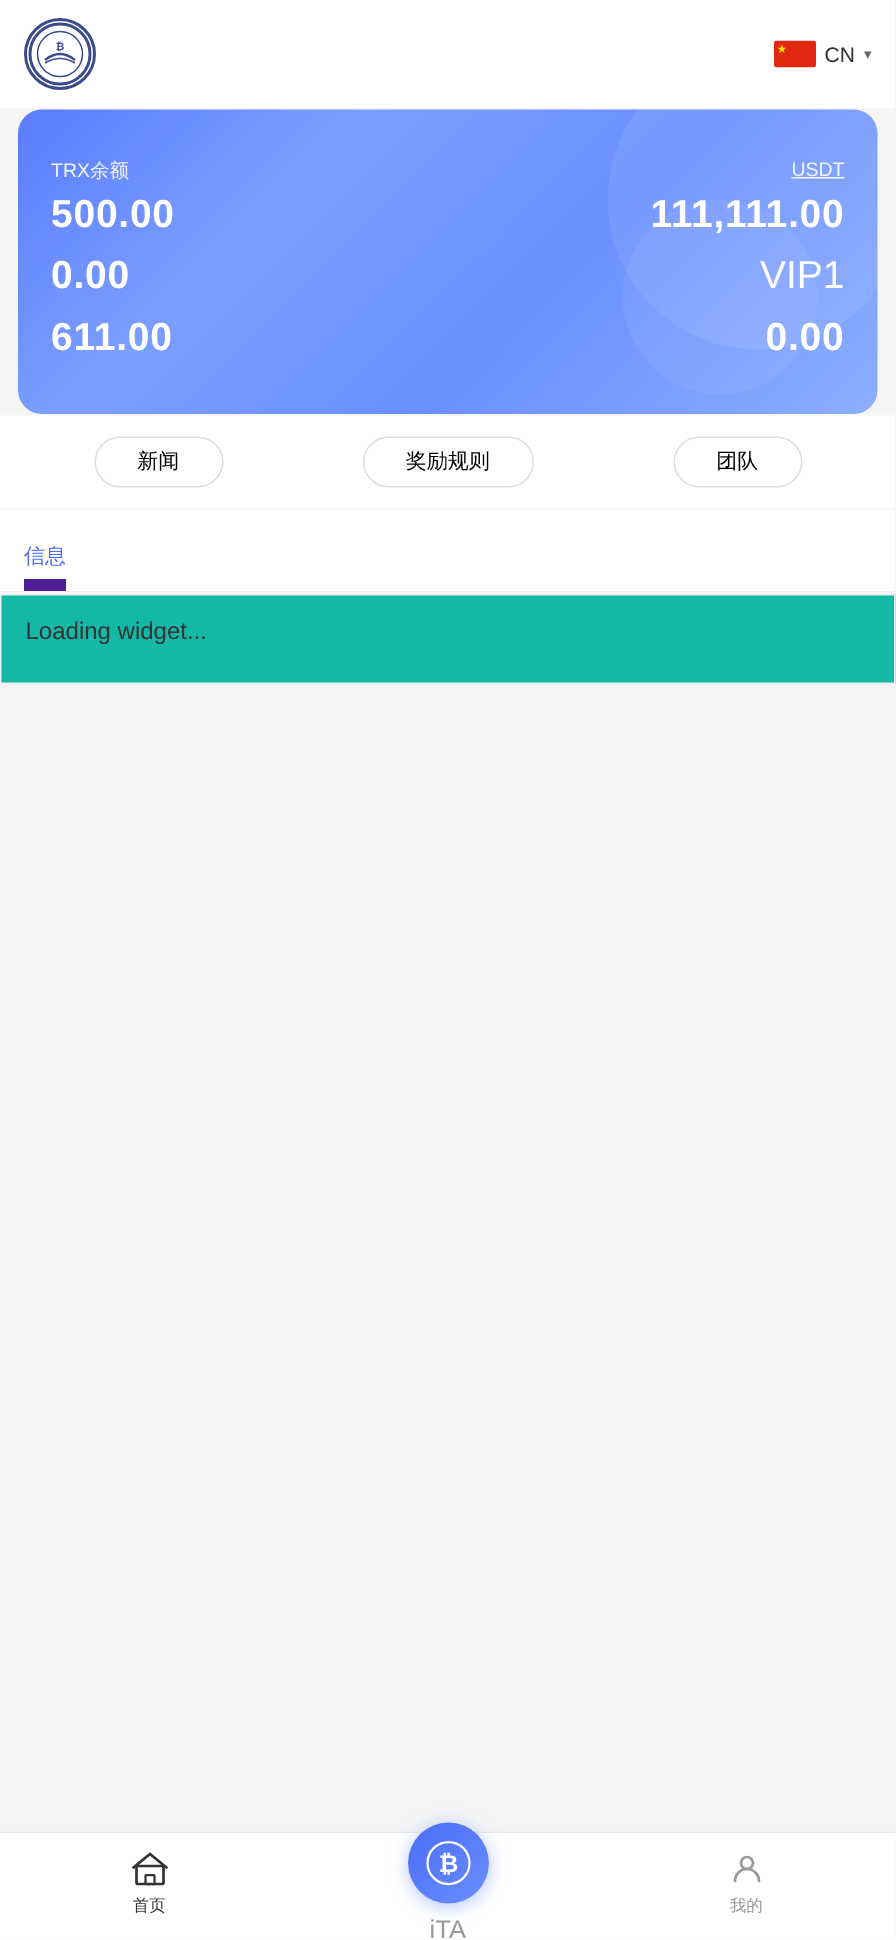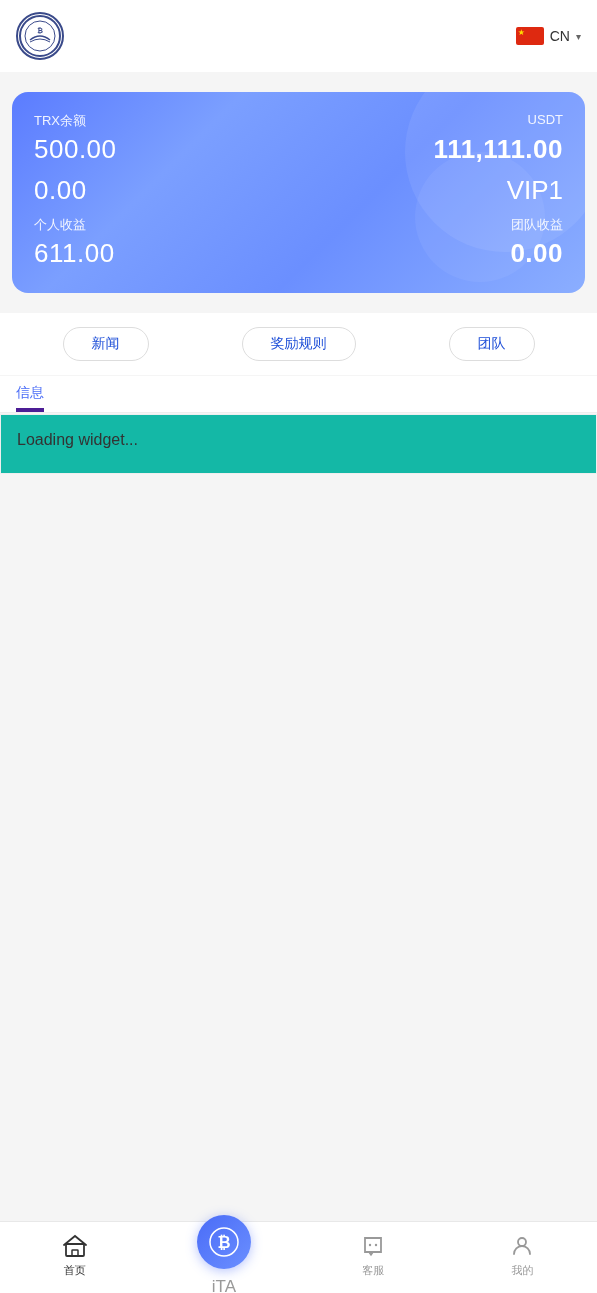--- a/index.html
+++ b/index.html
@@ -74,24 +74,24 @@
       line-height: 1;
     }
 
     .chevron-down {
       font-size: 10px;
       color: #666;
     }
 
     
     .dashboard-card {
-      margin: 20px 12px;
+      margin: 1px 12px;
       border-radius: 16px;
       background: linear-gradient(135deg, #5b7cff 0%, #7b9fff 30%, #6b8fff 60%, #8baeff 100%);
-      padding: 20px 22px;
+      padding: 32px 22px;
       color: #fff;
       position: relative;
       overflow: hidden;
     }
 
     .dashboard-card::before {
       content: '';
       position: absolute;
       top: -40px;
       right: -20px;
@@ -123,25 +123,26 @@
 
     .card-label {
       font-size: 13px;
       opacity: 0.9;
     }
 
     .card-label-right {
       font-size: 13px;
       opacity: 0.9;
       text-align: left;
+      text-decoration: underline;
     }
 
     .card-value {
       font-size: 26px;
-      font-weight: 400;
+      font-weight: 700;
       letter-spacing: 0.5px;
       text-align: right;
     }
 
     .card-value-right {
       font-size: 26px;
       font-weight: 600;
       text-align: right;
       letter-spacing: 0.5px;
     }
@@ -164,21 +165,21 @@
       background: #fff;
       margin: 0;
     }
 
     .quick-btn {
       border: 1.5px solid #ddd;
       border-radius: 20px;
       padding: 7px 28px;
       background: #fff;
       font-size: 14px;
-      color: #1d4ed8;
+      color: #000000;
       cursor: pointer;
     }
 
     
     .info-section {
       background: #fff;
       margin-top: 1px;
       border-bottom: 1px solid #eee;
     }
 
@@ -186,22 +187,23 @@
       display: flex;
       align-items: center;
       padding: 8px 16px 0;
     }
 
     .info-tab-label {
       font-size: 14px;
       color: #4a6cf7;
       font-weight: 500;
       padding-bottom: 6px;
-      border-bottom: 4px solid #4c1d95;
+      border-bottom: 8px solid #4c1d95;
       margin-right: 16px;
+      margin-top: 14px;
     }
 
     .info-ticker {
       font-size: 13px;
       color: #666;
       flex: 1;
       white-space: nowrap;
       overflow: hidden;
       text-overflow: ellipsis;
     }
@@ -324,24 +326,20 @@
     <span class="card-value">500.00</span>
     <span class="card-value-right">111,111.00</span>
   </div>
   <div class="card-divider"></div>
   <div class="card-row">
     <span class="card-value">0.00</span>
     <span class="vip-badge">VIP1</span>
   </div>
   <div class="card-divider"></div>
   <div class="card-row">
-    <span class="card-label">个人收益</span>
-    <span class="card-label-right">团队收益</span>
-  </div>
-  <div class="card-row">
     <span class="card-value">611.00</span>
     <span class="card-value-right">0.00</span>
   </div>
 </div>
 
 <div class="quick-buttons">
   <button class="quick-btn">新闻</button>
   <button class="quick-btn">奖励规则</button>
   <button class="quick-btn">团队</button>
 </div>
@@ -375,31 +373,20 @@
   <div class="nav-item">
     <div class="nav-center-btn">
       <svg width="32" height="32" viewBox="0 0 32 32" fill="none">
         <circle cx="16" cy="16" r="14" stroke="white" stroke-width="1.5" fill="none"></circle>
         <text x="16" y="22" text-anchor="middle" font-size="16" fill="white" font-weight="bold">₿</text>
       </svg>
     </div>
     <span class="iTA-label">iTA</span>
   </div>
 
-  <div class="nav-item">
-    <div class="nav-icon">
-      <svg width="24" height="24" viewBox="0 0 24 24" fill="none">
-        <path d="M4 4h16v14H4z" stroke="#999" stroke-width="1.8" fill="none" rx="2"></path>
-        <circle cx="9" cy="11" r="1.2" fill="#999"></circle>
-        <circle cx="15" cy="11" r="1.2" fill="#999"></circle>
-        <path d="M8 18l2 3 2-3" stroke="#999" stroke-width="1.5" stroke-linecap="round" fill="none"></path>
-      </svg>
-    </div>
-    <span class="nav-label">客服</span>
-  </div>
 
   <div class="nav-item">
     <div class="nav-icon">
       <svg width="24" height="24" viewBox="0 0 24 24" fill="none">
         <circle cx="12" cy="8" r="4" stroke="#999" stroke-width="1.8" fill="none"></circle>
         <path d="M4 20c0-4.418 3.582-8 8-8s8 3.582 8 8" stroke="#999" stroke-width="1.8" stroke-linecap="round" fill="none"></path>
       </svg>
     </div>
     <span class="nav-label">我的</span>
   </div>

